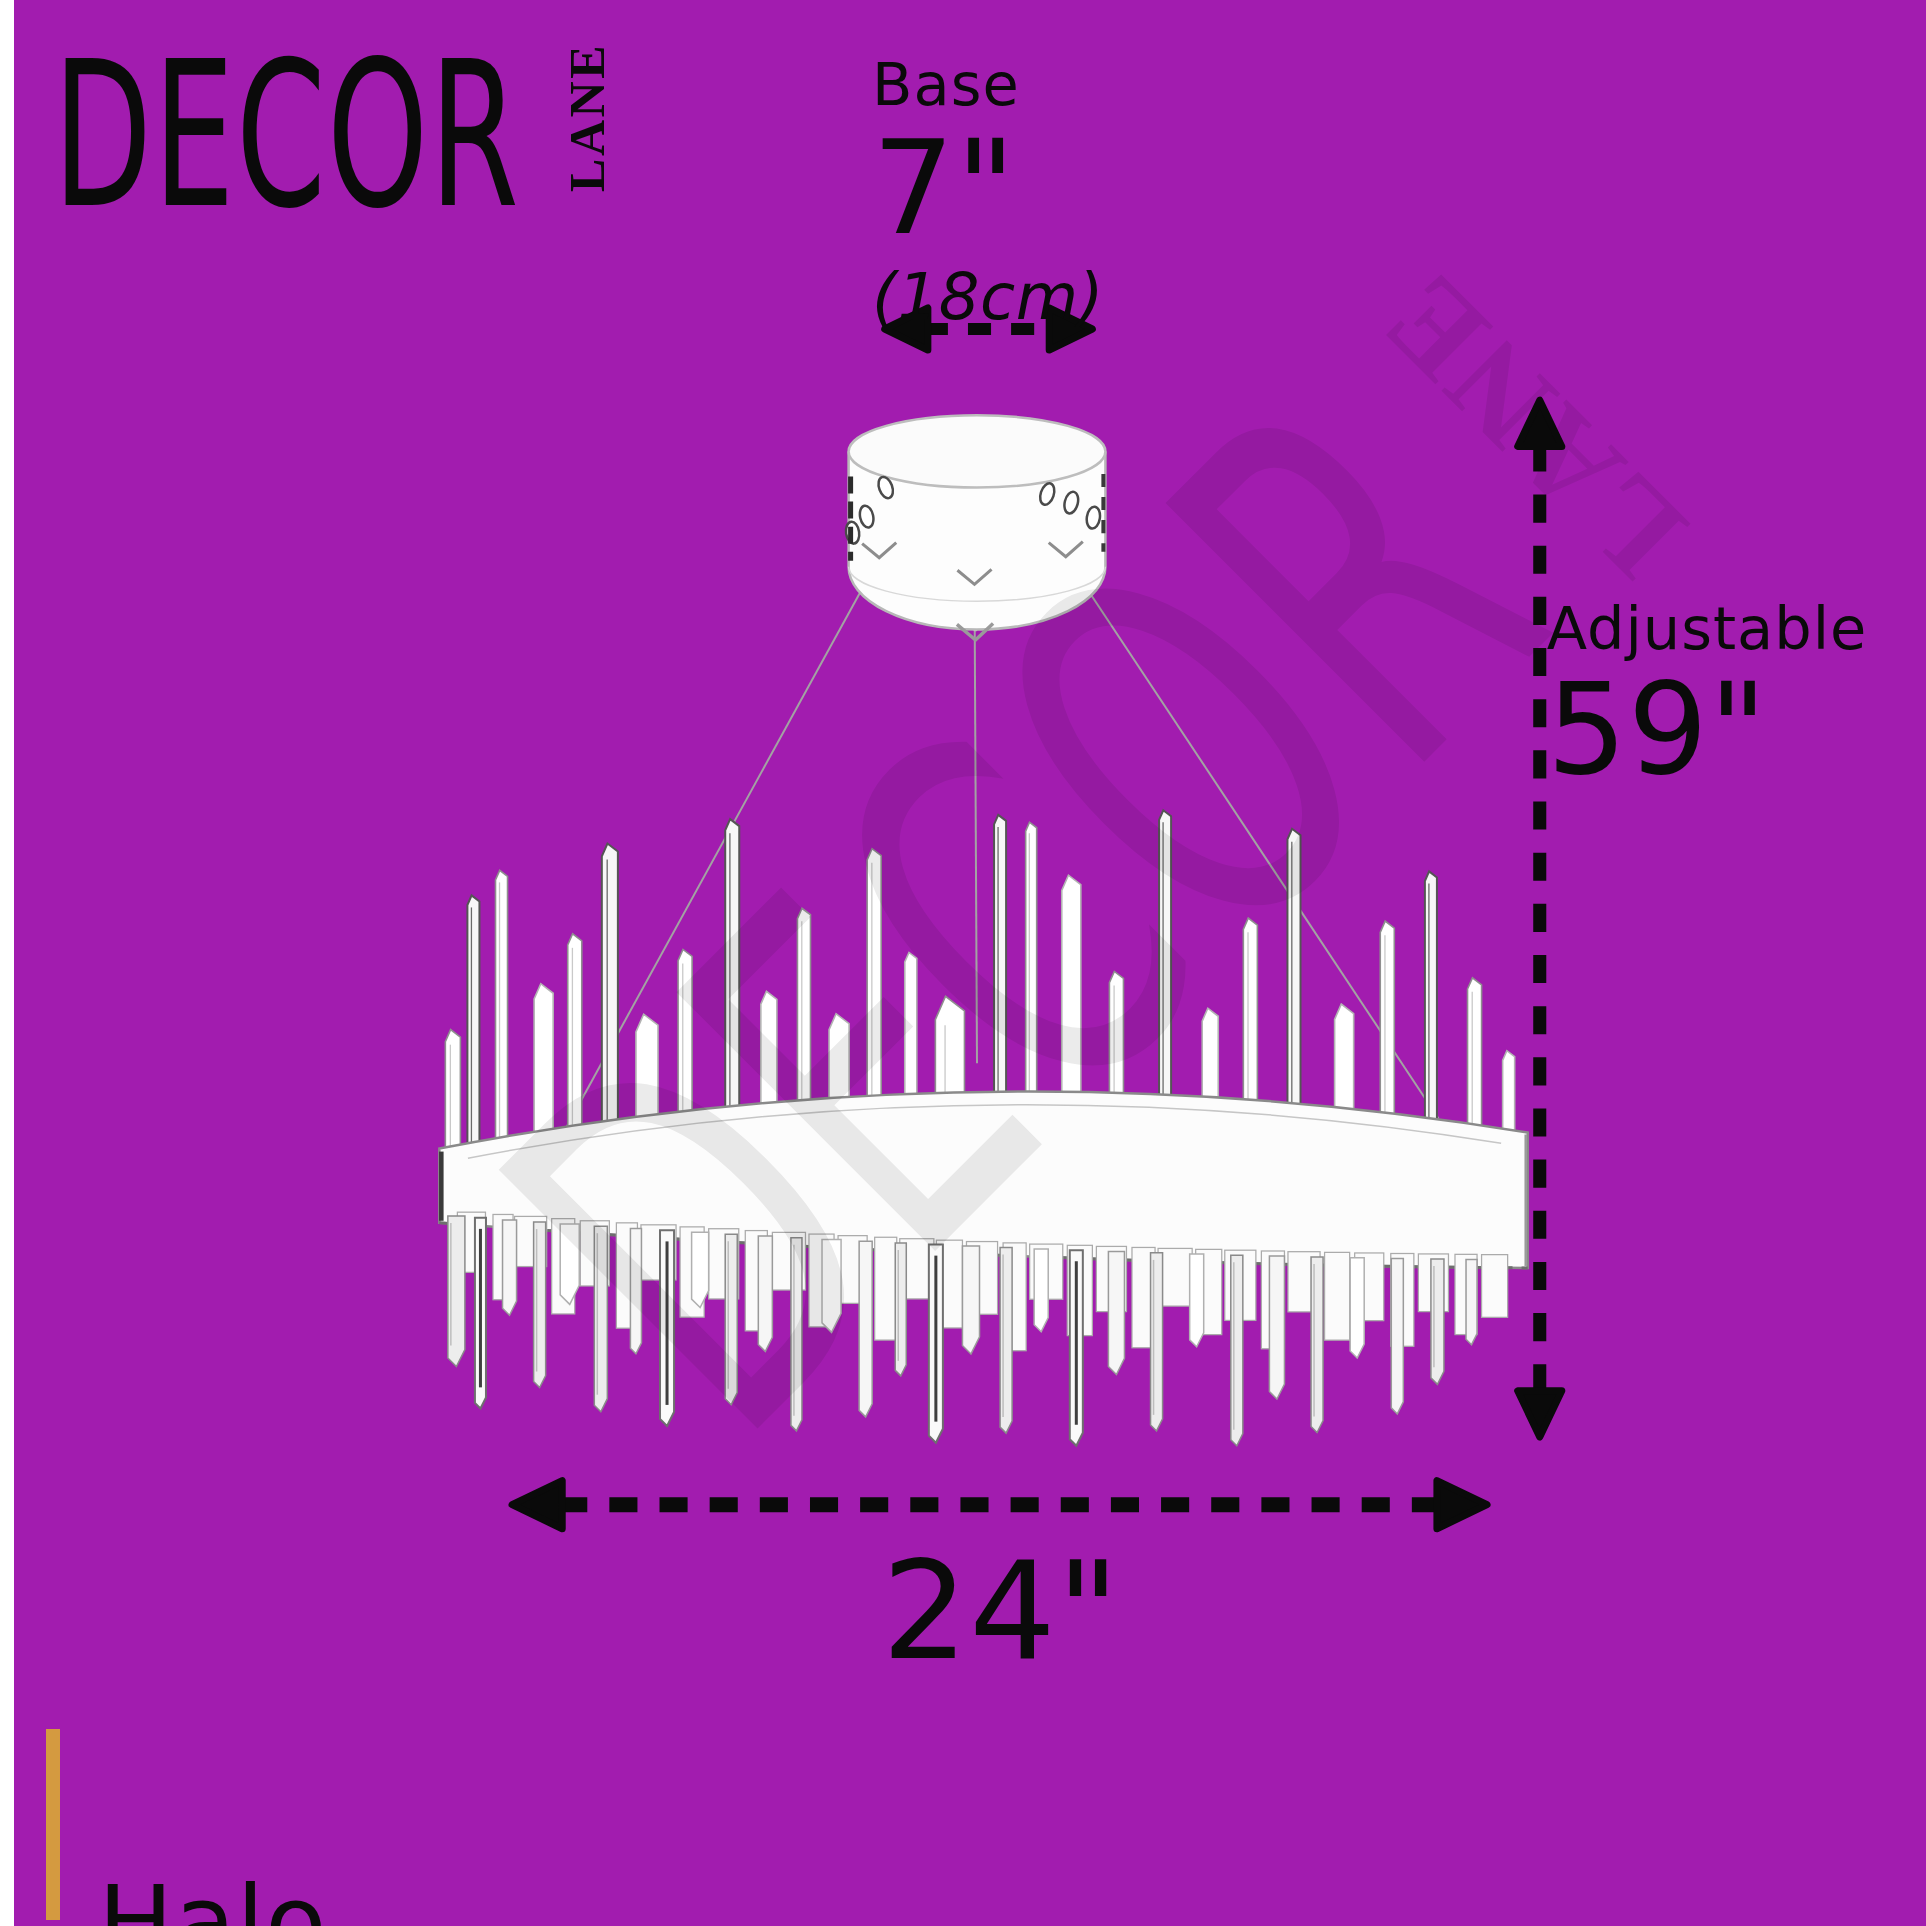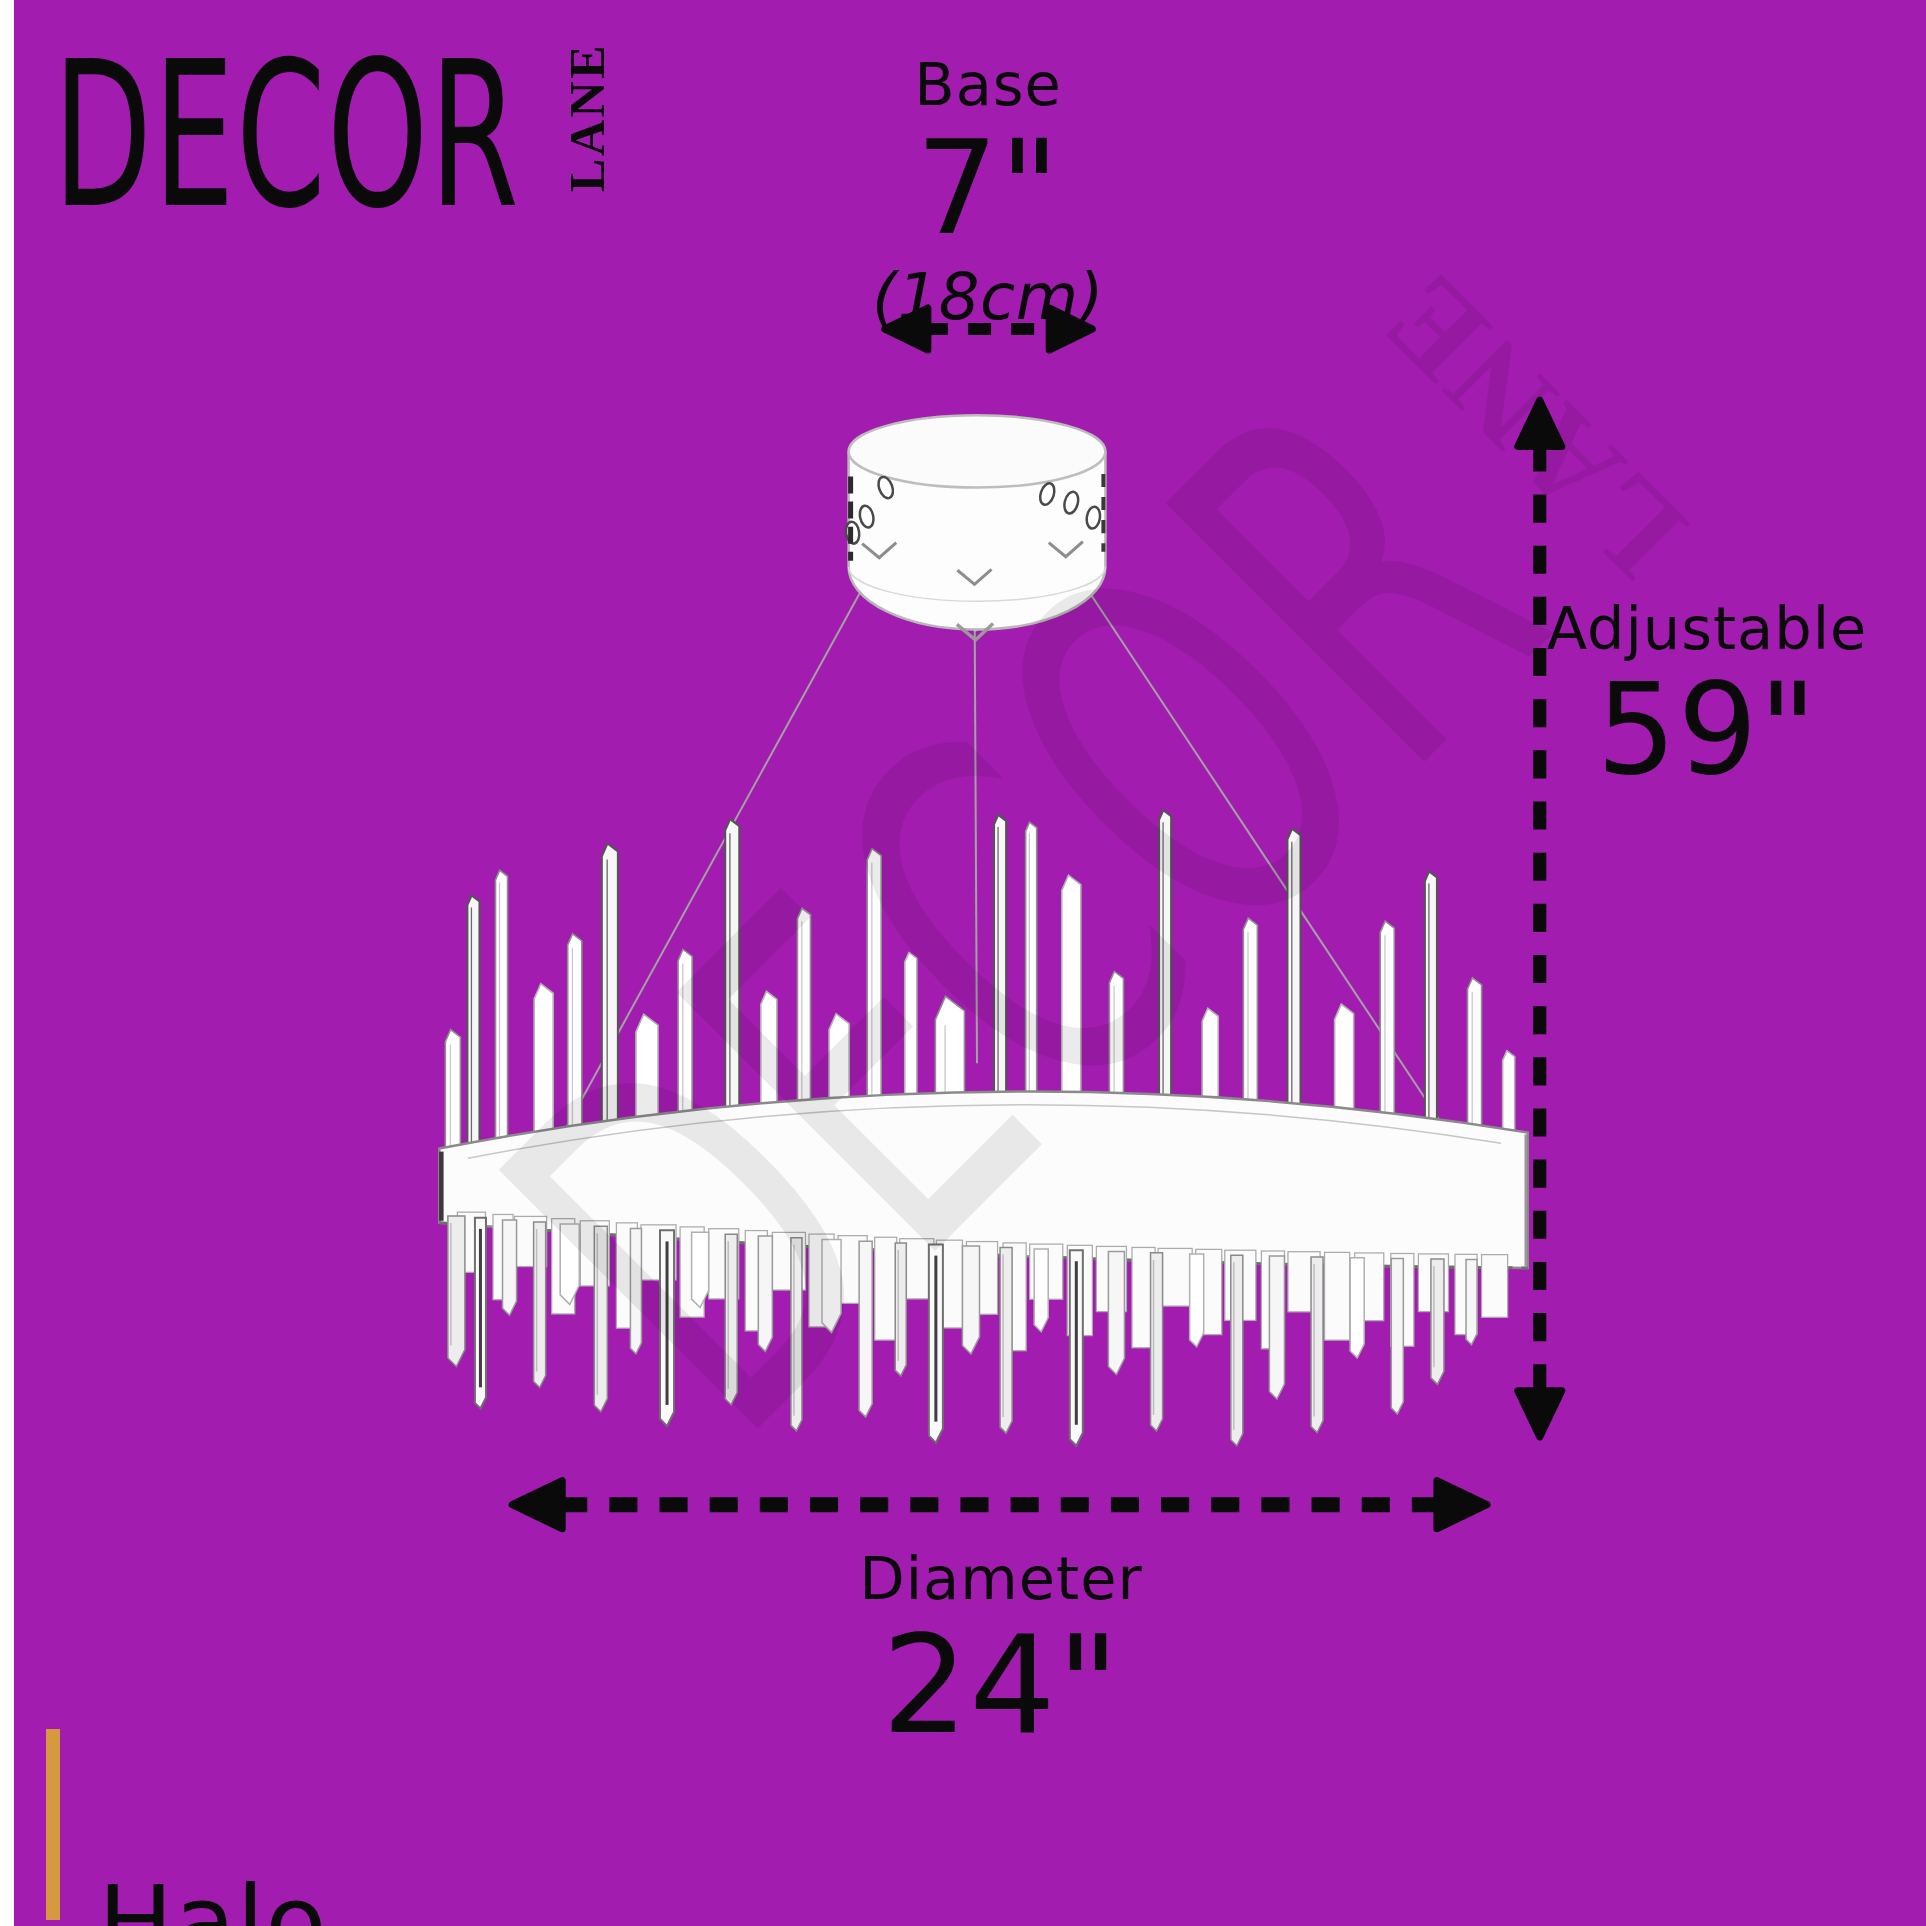--- a/index.html
+++ b/index.html
@@ -11,21 +11,21 @@
   .logo{position:absolute;left:39px;top:35px;width:602px;height:166px;}
   .logo-decor{display:inline-block;font-size:201px;line-height:1;letter-spacing:2px;
               transform:scaleX(.64);transform-origin:left top;font-weight:400;white-space:nowrap;}
   .logo-lane{position:absolute;left:504px;top:8px;height:148px;width:60px;display:flex;
              align-items:center;justify-content:center;}
   .lane-text{writing-mode:vertical-rl;transform:rotate(180deg);
              font-family:"Liberation Serif",serif;font-weight:bold;font-size:50px;
              letter-spacing:2.5px;line-height:1;}
 
   
-  .dim{position:absolute;transform:translateX(-50%);text-align:center;white-space:nowrap;}
+  .dim{position:absolute;transform:translateX(-50%);white-space:nowrap;}
   .dim .label{font-size:59px;line-height:1.26;letter-spacing:1px;}
   .dim .value{font-size:130px;line-height:1.02;letter-spacing:1px;}
   .dim .metric{font-size:64px;line-height:1.32;letter-spacing:0.5px;font-style:italic;}
   .dim-base{left:974px;top:48px;}
   .dim-height{left:1693px;top:592px;}
   .dim-height .value{font-size:126px;}
   .dim-diameter{left:987px;top:1542px;}
   .dim-diameter .value{font-size:136px;}
 
   
@@ -239,21 +239,20 @@
     <div class="value">7"</div>
     <div class="metric">(18cm)</div>
   </div>
 
   <div class="dim dim-height">
     <div class="label">Adjustable</div>
     <div class="value">59"</div>
   </div>
 
   <div class="dim dim-diameter">
-    <div class="label">Diameter</div>
     <div class="value">24"</div>
   </div>
 
   <div class="product-bar" style="background: rgb(212, 154, 64);"></div>
   <div class="product-name">Halo</div>
 
   <div class="watermark" style="color: rgb(235, 235, 235);">
     <span class="wm-decor">DECOR</span>
     <span class="wm-lane">LANE</span>
   </div>

